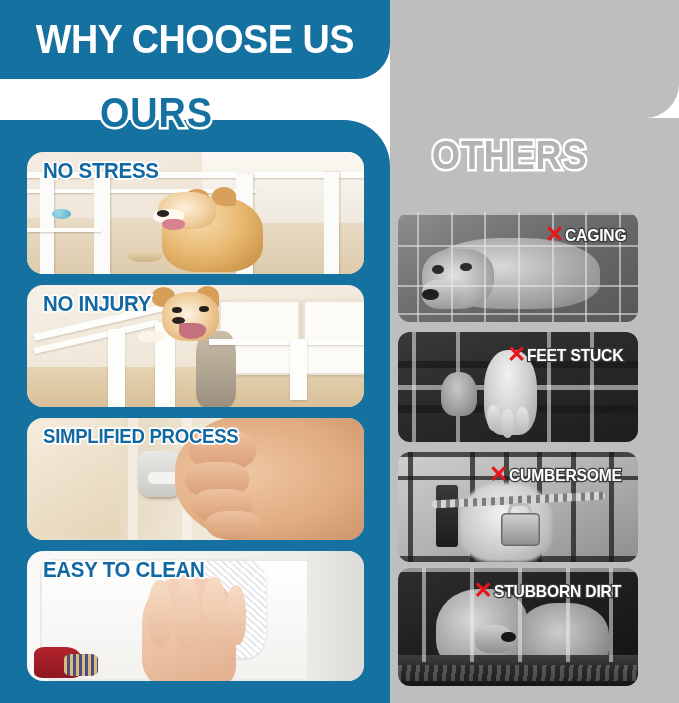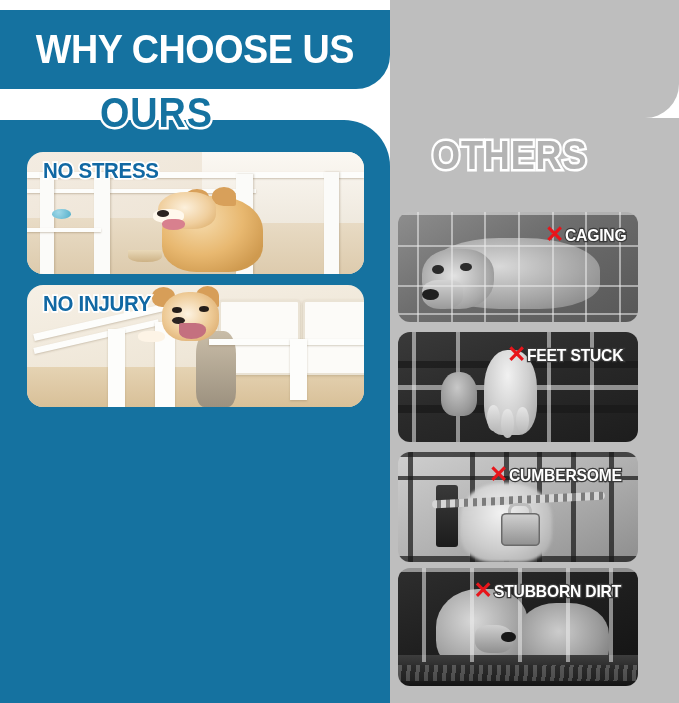--- a/index.html
+++ b/index.html
@@ -24,21 +24,20 @@
   .blue-panel {
     position:absolute; left:0; top:120px; width:390px; height:583px;
     background:#1572a0; border-top-right-radius:46px;
   }
 
   .header-bar {
     position:absolute; left:0; top:0; width:390px; height:79px;
     background:#1572a0; border-bottom-right-radius:34px;
     display:flex; align-items:center; justify-content:center;
     z-index:6;
-    margin-top:10px;
   }
   .header-bar .htext {
     color:#ffffff; font-weight:bold; font-size:41px; letter-spacing:-0.5px;
     font-stretch:condensed; transform:scaleX(0.92); transform-origin:center;
     white-space:nowrap; line-height:1;
   }
 
   
   .ours-head {
     position:absolute; left:100px; top:92px; z-index:7;
@@ -292,21 +291,51 @@
       <div class="dogface"></div>
       <div class="muzzle"></div>
       <div class="nose"></div>
       <div class="tongue"></div>
       <div class="bowl"></div>
       <div class="rail" style="left:0; top:62%; width:22%; height:3.5%;"></div>
     </div>
     <div class="label-left">NO STRESS</div>
   </div>
 
-
+  <div class="card card-left" style="top:418px">
+    <div class="photo latch">
+      <div class="furblur"></div>
+      <div class="slat" style="left:30%; width:3%;"></div>
+      <div class="slat" style="left:46%; width:3%;"></div>
+      <div class="lock"></div>
+      <div class="locktab"></div>
+      <div class="hand"></div>
+      <div class="finger" style="left:48%; top:10%;  width:20%; height:34%;"></div>
+      <div class="finger" style="left:47%; top:36%;  width:19%; height:30%;"></div>
+      <div class="finger" style="left:49%; top:58%;  width:18%; height:28%;"></div>
+      <div class="finger" style="left:53%; top:76%;  width:16%; height:24%;"></div>
+    </div>
+    <div class="label-left small">SIMPLIFIED PROCESS</div>
+  </div>
+
+  <div class="card card-left" style="top:551px; height:130px">
+    <div class="photo clean">
+      <div class="tray"></div>
+      <div class="edge"></div>
+      <div class="wipe"></div>
+      <div class="handc"></div>
+      <div class="fingerc" style="left:36%; top:22%; width:7%; height:52%;"></div>
+      <div class="fingerc" style="left:44%; top:18%; width:7%; height:58%;"></div>
+      <div class="fingerc" style="left:52%; top:20%; width:7%; height:54%;"></div>
+      <div class="fingerc" style="left:59%; top:26%; width:6%; height:46%;"></div>
+      <div class="sleeve"></div>
+      <div class="bracelet"></div>
+    </div>
+    <div class="label-left">EASY TO CLEAN</div>
+  </div>
 
   <div class="card card-right" style="top:212px">
     <div class="photo gcage r1">
       <div class="dogb"></div>
       <div class="head"></div>
       <div class="snout"></div>
       <div class="eye" style="left:14%; top:48%;"></div>
       <div class="eye" style="left:26%; top:46%;"></div>
       <div class="nose"></div>
       <div class="wire" style="left:0; top:0; width:100%; height:2.5px;"></div>

